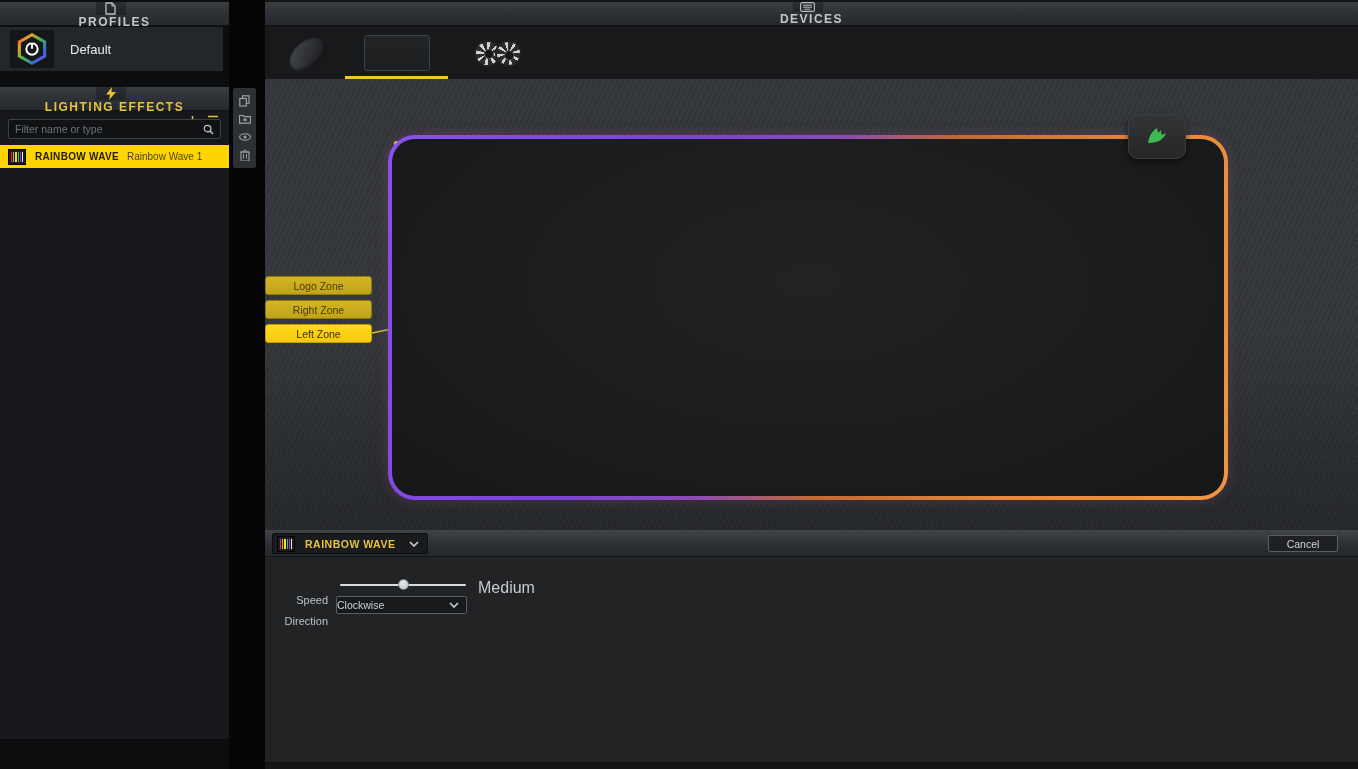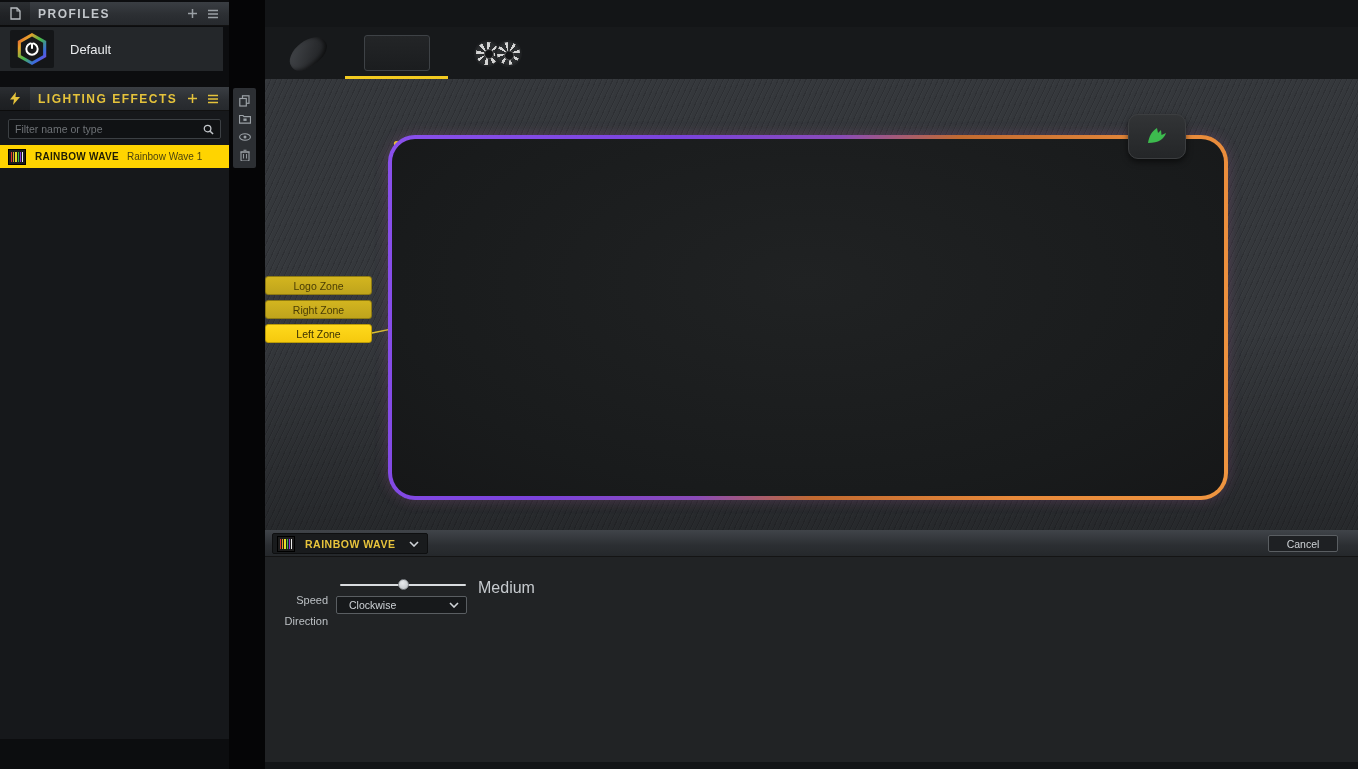--- a/index.html
+++ b/index.html
@@ -5,20 +5,21 @@
   * { margin:0; padding:0; box-sizing:border-box; }
   html,body { background:#000; }
   body { font-family:"Liberation Sans", sans-serif; }
   #root { position:relative; width:1358px; height:769px; background:#050506; overflow:hidden; }
 
   
   .panel-header {
     position:absolute; height:24px; display:flex; align-items:center;
     background:linear-gradient(180deg,#3a3e43 0%,#2c2f33 55%,#26292d 100%);
     border-bottom:1px solid #111;
+    flex-direction:column;
   }
   .panel-header .icon-tile {
     width:30px; height:24px; display:flex; align-items:center; justify-content:center;
     background:rgba(0,0,0,0.25); margin-right:8px;
   }
   .panel-header .ph-title { font-size:12px; font-weight:bold; letter-spacing:1.5px; color:#c3c7cb; }
   .panel-header .ph-actions { margin-left:auto; display:flex; gap:9px; padding-right:10px; align-items:center; }
   .hicon { width:12px; height:12px; display:inline-flex; align-items:center; justify-content:center; color:#9aa0a5; cursor:pointer; }
   .hicon.yellow { color:#e5c33b; }
   svg { display:block; }
@@ -163,21 +164,21 @@
   #speed-slider { position:absolute; left:75px; top:48px; width:126px; height:14px; cursor:pointer; }
   #speed-track { position:absolute; left:0; top:6px; width:100%; height:2px; background:#d9dcdf; border-radius:1px; }
   #speed-thumb { position:absolute; top:1px; width:11px; height:11px; margin-left:-5px;
     background:radial-gradient(circle at 40% 35%, #e8ebee, #b9bdc1); border:1px solid #7e8286; border-radius:50%; }
   #speed-value { position:absolute; left:213px; top:49px; font-size:16px; color:#c6cace; }
   #direction-select {
     position:absolute; left:71px; top:66px; width:131px; height:18px;
     background:#17191b; border:1px solid #5a5e62; border-radius:2px;
     display:flex; align-items:center; cursor:pointer;
   }
-  #direction-select .ds-value { margin-left:12px; font-size:10.5px; color:#ced2d6; }
+  #direction-select .ds-value { margin-left:0; font-size:10.5px; color:#ced2d6; }
   #direction-select .chev { margin-left:auto; margin-right:7px; color:#cfd3d7; }
 </style>
 </head>
 <body>
 
 <div id="root">
 
   <div id="sidebar">
 
     <div class="panel-header" id="profiles-header">
@@ -296,20 +297,36 @@
       <svg width="10" height="12" viewBox="0 0 10 12">
           <path d="M1 3 h8 v8 a1 1 0 0 1 -1 1 h-6 a1 1 0 0 1 -1 -1 z" fill="none" stroke="currentColor" stroke-width="1.1"></path>
           <path d="M0.5 3 h9 M3.5 1.2 h3" stroke="currentColor" stroke-width="1.1"></path>
           <path d="M3.5 5 v4.5 M6.5 5 v4.5" stroke="currentColor" stroke-width="0.9"></path>
         </svg>
     </span>
   </div>
 
   <div id="main">
 
+    <div class="panel-header" id="devices-header">
+      <span class="icon-tile">
+        <svg width="15" height="10" viewBox="0 0 15 10">
+            <rect x="0.6" y="0.6" width="13.8" height="8.8" rx="1.5" fill="none" stroke="#b9bdc1" stroke-width="1.1"></rect>
+            <path d="M3 3.2 h9 M3 5.2 h9 M4.5 7.2 h6" stroke="#b9bdc1" stroke-width="1"></path>
+          </svg>
+      </span>
+      <span class="ph-title">DEVICES</span>
+      <span class="ph-actions">
+        <span class="hicon">
+          <svg width="12" height="10" viewBox="0 0 12 10">
+              <path d="M1 1.5 h10 M1 5 h10 M1 8.5 h10" stroke="currentColor" stroke-width="1.6"></path>
+            </svg>
+        </span>
+      </span>
+    </div>
 
     <div id="tabs-row">
       <div class="dev-tab" id="tab-mouse">
         <div class="thumb-mouse"></div>
       </div>
       <div class="dev-tab" id="tab-mousepad">
         <div class="thumb-pad"></div>
       </div>
       <div class="dev-tab" id="tab-cooler">
         <div class="fan f1"></div>

